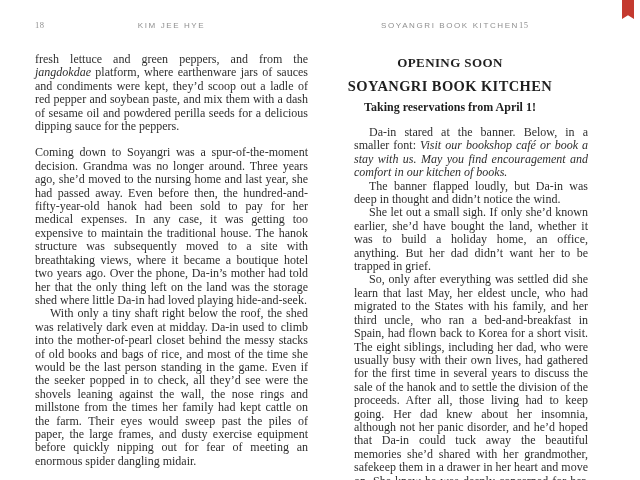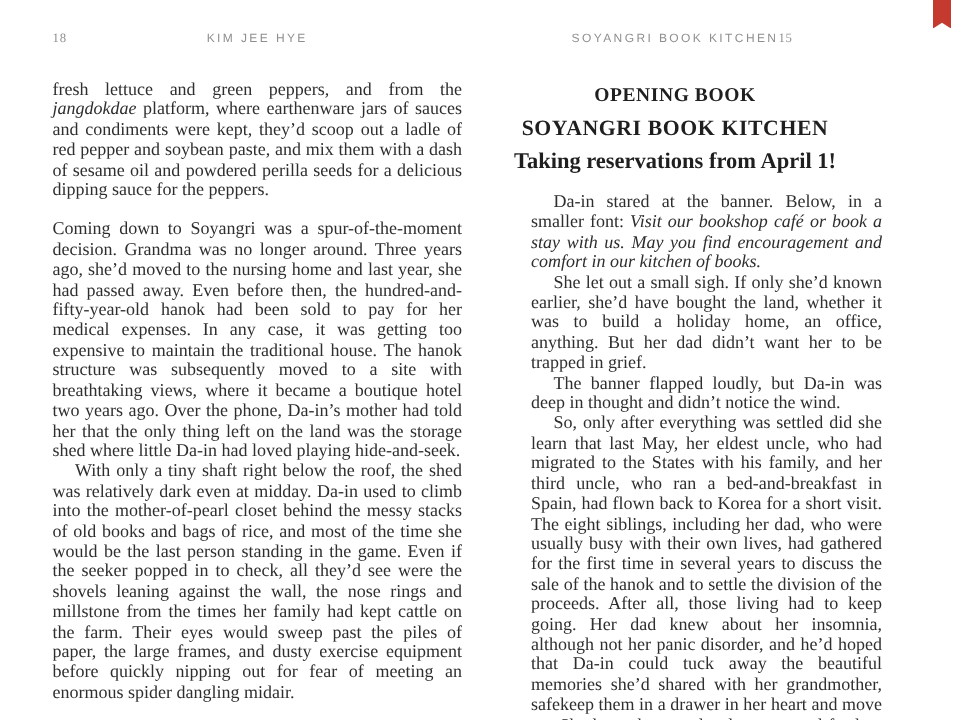--- a/index.html
+++ b/index.html
@@ -45,21 +45,21 @@
   .body-text p.gap { margin-top: 13px; }
   .body-text .em { font-style: italic; }
 
   .banner {
     margin-top: 23px;
     text-align: center;
     color: #1f1f1f;
   }
   .banner .b1 { font-size: 13px;   font-weight: bold; letter-spacing: 0.4px; margin-bottom: 7px; }
   .banner .b2 { font-size: 14.5px; font-weight: bold; letter-spacing: 0.4px; margin-bottom: 5px; }
-  .banner .b3 { font-size: 15px;   font-weight: bold; }
+  .banner .b3 { font-size: 12px;   font-weight: bold; }
 
   .page.right .body-text { margin-top: 11px; margin-left: 42px; }
 
   .bookmark {
     position: absolute;
     top: 0; left: 622px;
     width: 12px; height: 19px;
     background: #c43a2f;
     clip-path: polygon(0 0, 100% 0, 100% 100%, 50% 80%, 0 100%);
   }
@@ -80,26 +80,26 @@
     </div>
 </div>
 
 <div class="page right">
   <div class="page-header">
     <span></span>
     <span class="title">SOYANGRI BOOK KITCHEN</span>
     <span class="num r">15</span>
   </div>
   <div class="banner">
-    <div class="b1">OPENING BOOK</div>
+    <div class="b1">OPENING SOON</div>
     <div class="b2">SOYANGRI BOOK KITCHEN</div>
     <div class="b3">Taking reservations from April 1!</div>
   </div>
   <div class="body-text" id="right-body">
       <p class="indent"><span>Da-in stared at the banner. Below, in a smaller font: </span><span class="em">Visit our bookshop café or book a stay with us. May you find encouragement and comfort in our kitchen of books.</span></p>
+      <p class="indent"><span>The banner flapped loudly, but Da-in was deep in thought and didn’t notice the wind.</span></p>
       <p class="indent"><span>She let out a small sigh. If only she’d known earlier, she’d have bought the land, whether it was to build a holiday home, an office, anything. But her dad didn’t want her to be trapped in grief.</span></p>
-      <p class="indent"><span>The banner flapped loudly, but Da-in was deep in thought and didn’t notice the wind.</span></p>
       <p class="indent"><span>So, only after everything was settled did she learn that last May, her eldest uncle, who had migrated to the States with his family, and her third uncle, who ran a bed-and-breakfast in Spain, had flown back to Korea for a short visit. The eight siblings, including her dad, who were usually busy with their own lives, had gathered for the first time in several years to discuss the sale of the hanok and to settle the division of the proceeds. After all, those living had to keep going. Her dad knew about her insomnia, although not her panic disorder, and he’d hoped that Da-in could tuck away the beautiful memories she’d shared with her grandmother, safekeep them in a drawer in her heart and move on. She knew he was deeply concerned for her, so when he told her only after the land was sold, she didn’t kick up a fuss.</span></p>
       <p class="indent"><span>But she wanted to make a trip here, back to the land where her grandmother’s breath seemed to linger. At the foot of the</span></p>
     </div>
 </div>
 
 <div class="bookmark"></div>
 
 </body></html>

